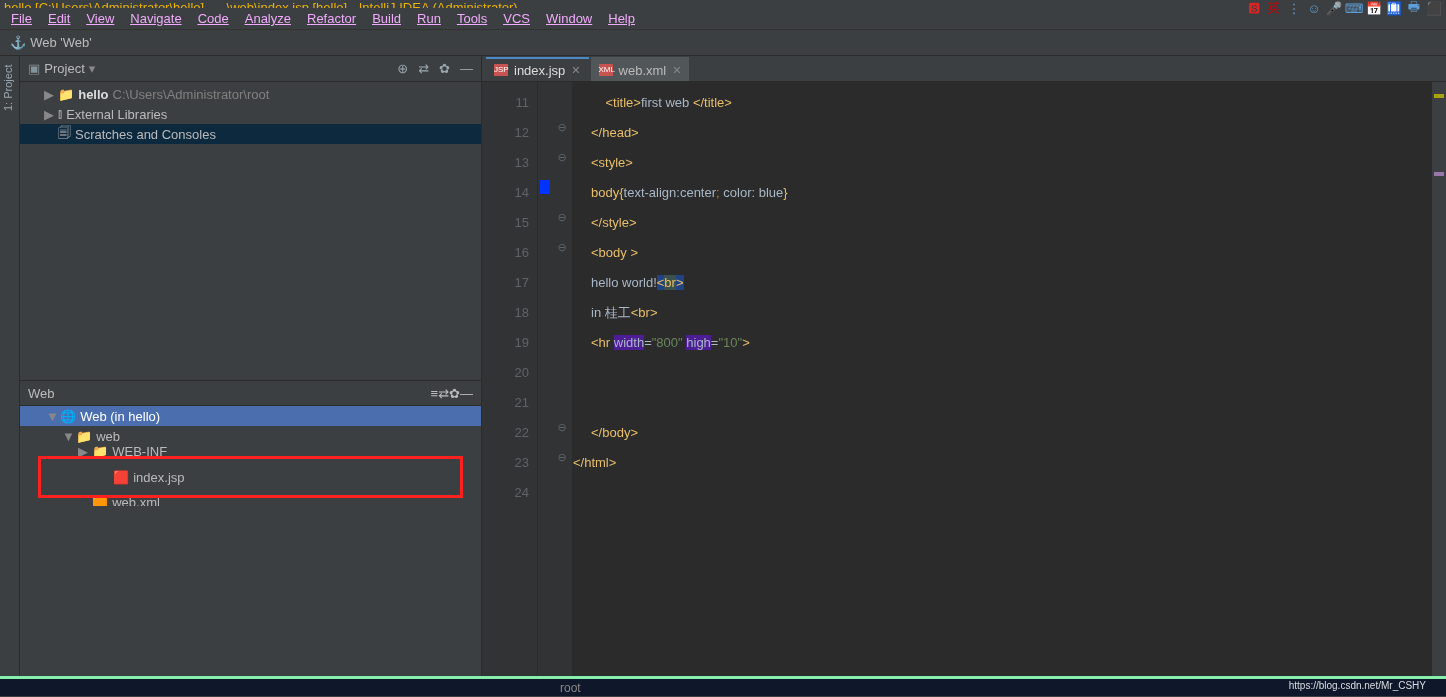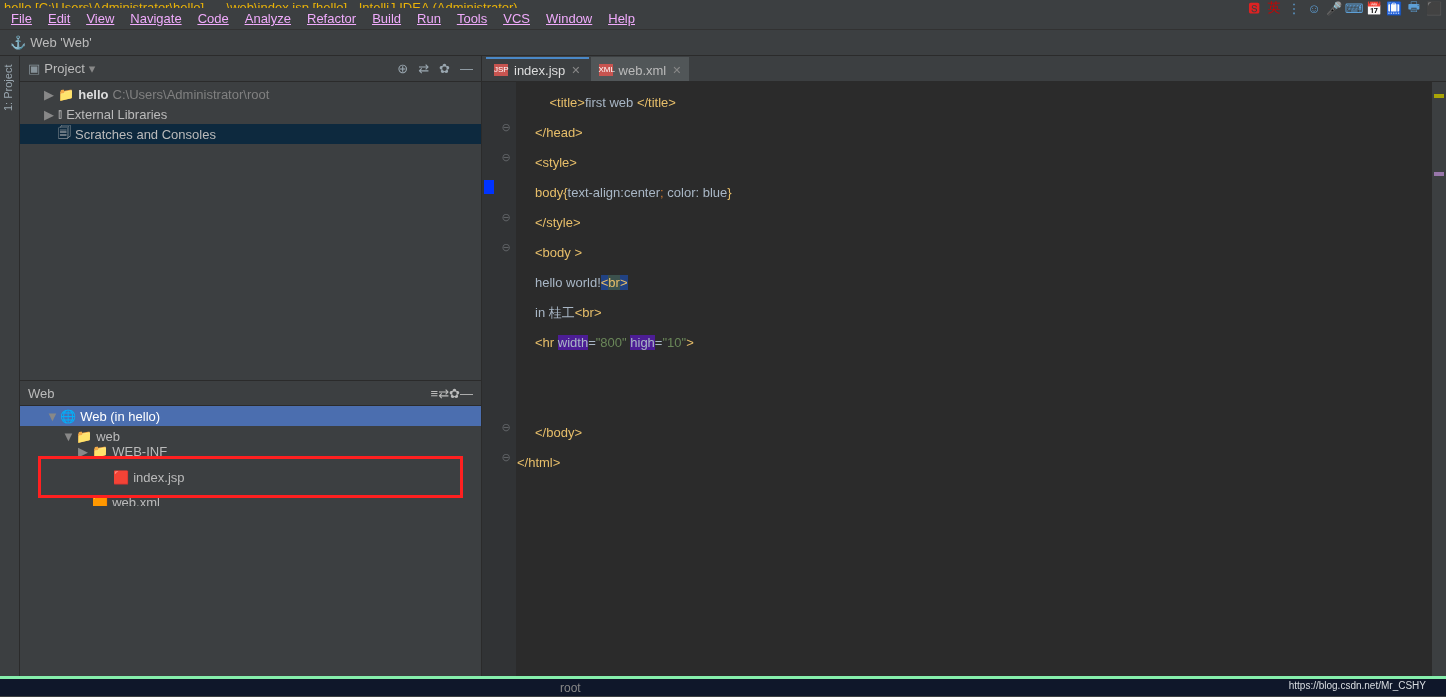--- a/index.html
+++ b/index.html
@@ -183,20 +183,21 @@
           <span>index.jsp</span>
           <span class="close">✕</span>
         </div>
         <div class="tab">
           <span class="xml-icon">XML</span>
           <span>web.xml</span>
           <span class="close">✕</span>
         </div>
       </div>
     <div class="editor-body">
+      <div class="gutter" id="gutter">11<br>12<br>13<br>14<br>15<br>16<br>17<br>18<br>19<br>20<br>21<br>22<br>23<br>24<br></div>
       <div class="gutter-change" id="change-gutter">
           <div style="height:30px;position:relative"></div>
           <div style="height:30px;position:relative"></div>
           <div style="height:30px;position:relative"></div>
           <div style="height:30px;position:relative">
             <div class="change-mark" style="top:8px"></div>
           </div>
           <div style="height:30px;position:relative"></div>
           <div style="height:30px;position:relative"></div>
           <div style="height:30px;position:relative"></div>

